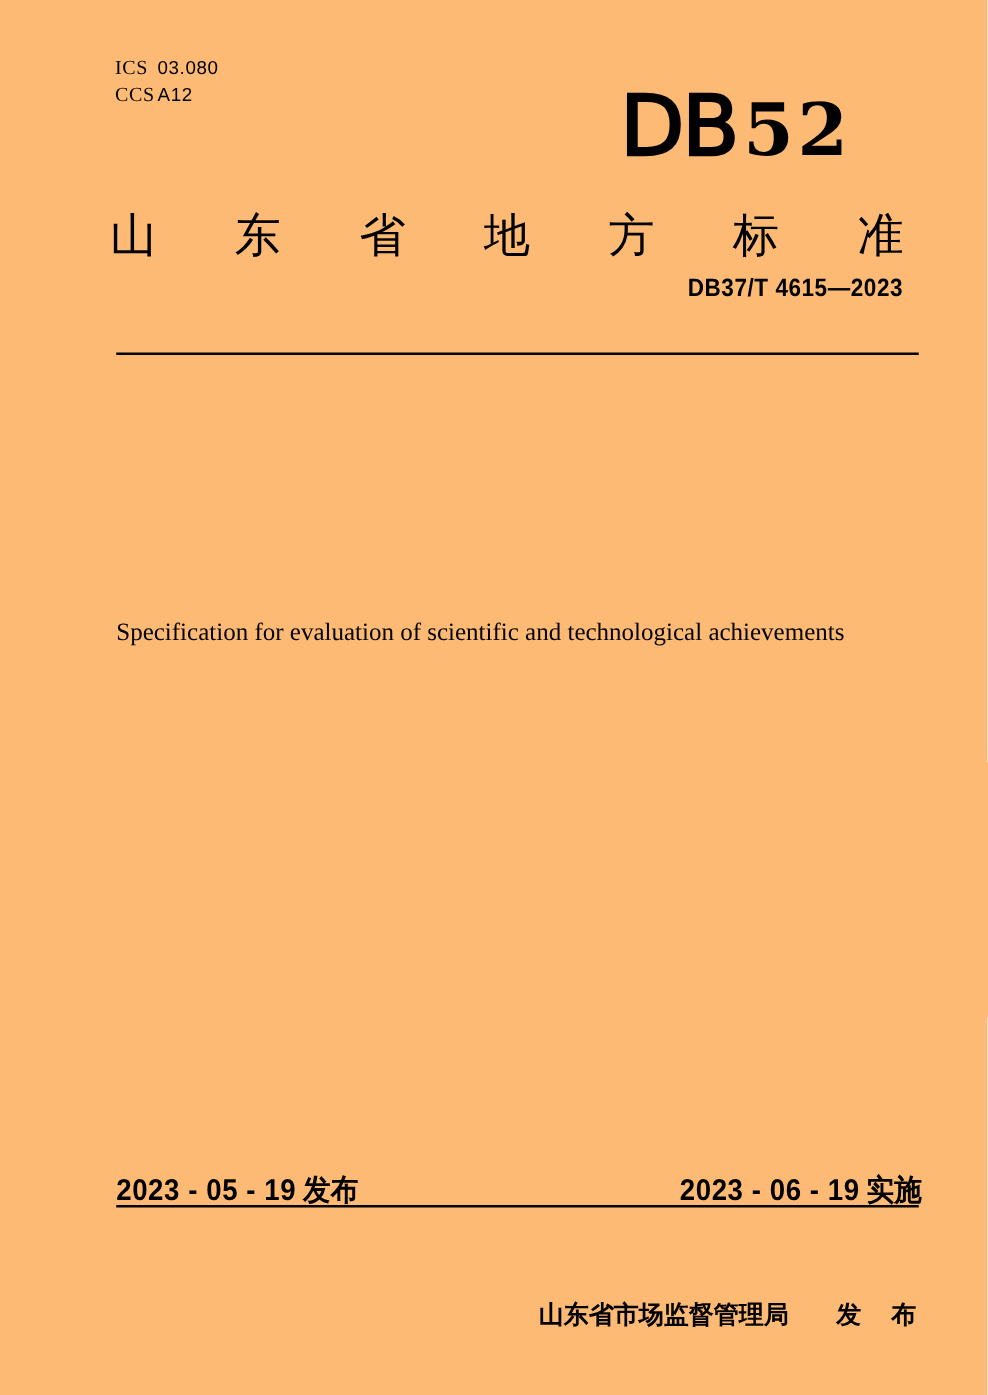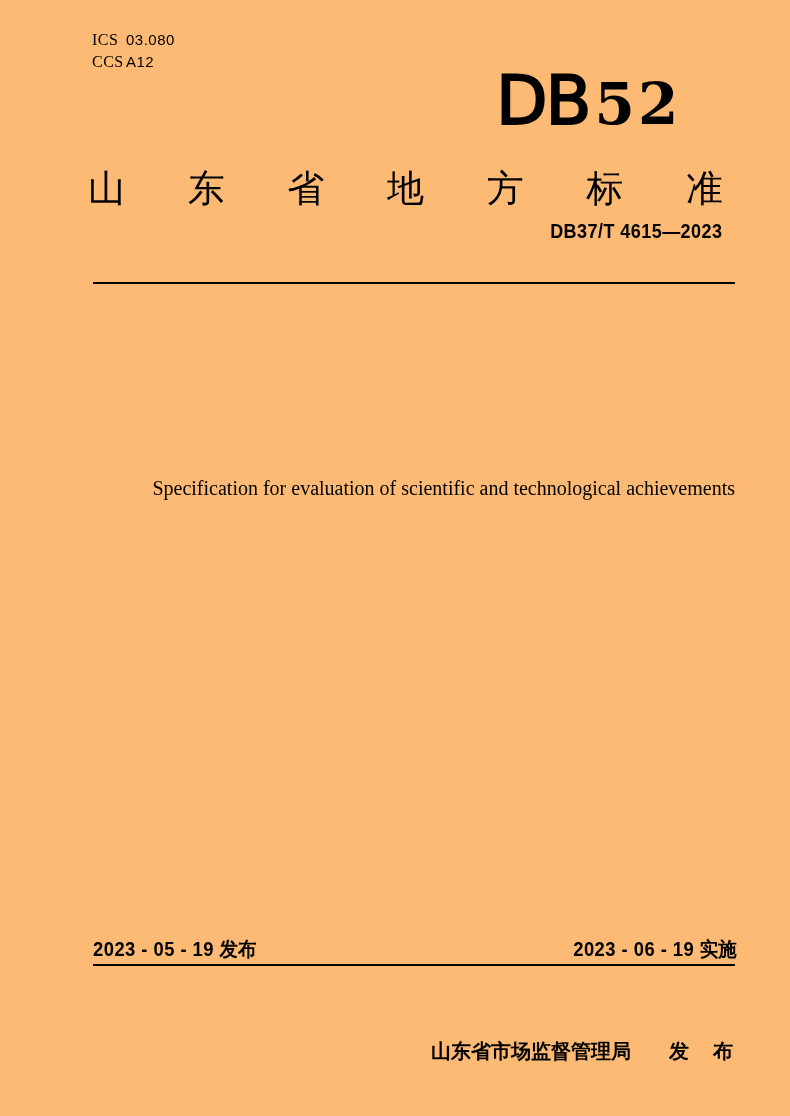--- a/index.html
+++ b/index.html
@@ -5,21 +5,21 @@
   html,body { margin:0; padding:0; background:#ffffff; }
   .page {
     position:relative; width:790px; height:1116px; background:#fdba74;
     color:#000; font-family:"Liberation Sans", sans-serif; overflow:hidden;
   }
 
   
   .code-block { position:absolute; left:92px; top:31px; }
   .code-row { display:flex; align-items:baseline; height:22px; }
   .code-label { font-family:"Liberation Serif", serif; font-size:16px; width:34px; letter-spacing:0.5px; }
-  .code-value { font-size:15px; font-weight:500; letter-spacing:0.5px; }
+  .code-value { font-size:15px; font-weight:500; letter-spacing:0.5px;margin-top:15px; }
 
   
   .logo { position:absolute; left:496px; top:68px; line-height:1; white-space:nowrap; }
   .logo-db {
     font-family:"DejaVu Sans", sans-serif; font-weight:normal; font-size:67px;
     letter-spacing:-2px;text-align:center; -webkit-text-stroke:2px #000;
   }
   .logo-num {
     font-family:"DejaVu Serif", serif; font-weight:bold; font-size:58px;
     margin-left:5px; letter-spacing:3px;
@@ -41,28 +41,28 @@
 
   .rule { position:absolute; left:93px; width:642px; height:2px; background:#000; }
   .rule-top { top:282px; }
   .rule-bottom { top:964px; }
 
   .title {
     position:absolute; left:93px; top:427px; width:642px; text-align:center;
     font-size:36px; font-weight:bold; letter-spacing:1px; line-height:1.2;
   }
   .title-en {
-    position:absolute; left:93px; top:476px; width:642px; text-align:right;
+    position:absolute; left:93px; top:494px; width:642px; text-align:left;
     font-family:"Liberation Serif", serif; font-size:20px; line-height:1.2;
   }
 
   
   .dates {
     position:absolute; left:93px; top:936px; width:644px;
-    display:flex; justify-content:space-between; font-size:20px;
+    display:flex; justify-content:space-between; font-size:24px;
   }
   .date-group { white-space:nowrap; font-weight:600; letter-spacing:0.5px; }
   .date-left  { transform:scaleX(0.92); transform-origin:0 50%; }
   .date-right { transform:scaleX(0.92); transform-origin:100% 50%; }
   .date-label { margin-left:6px; font-weight:bold; letter-spacing:0; }
 
   
   .publisher {
     position:absolute; left:93px; top:1015px; width:642px; text-align:right;
     font-size:20px; font-weight:bold; white-space:pre;

